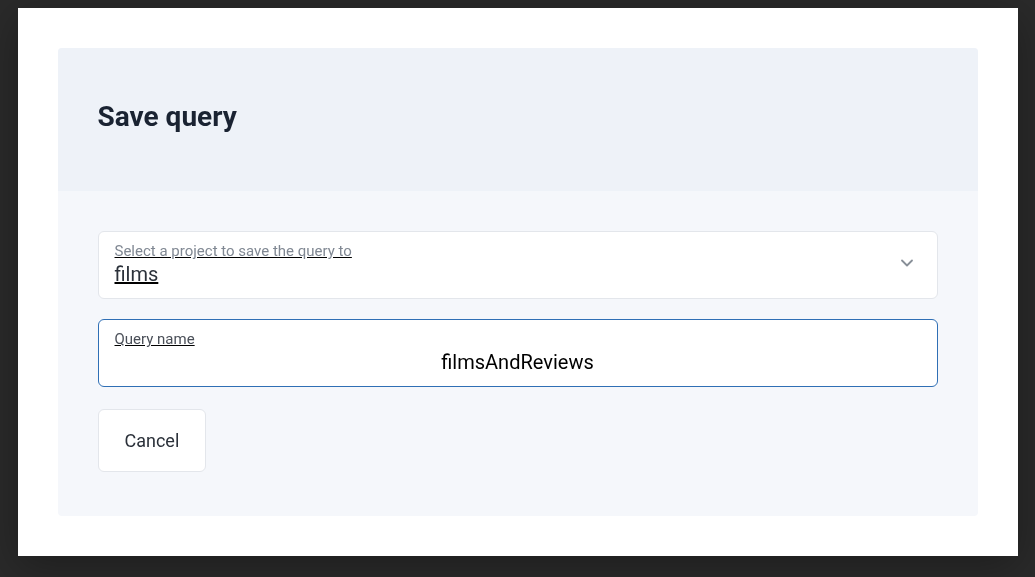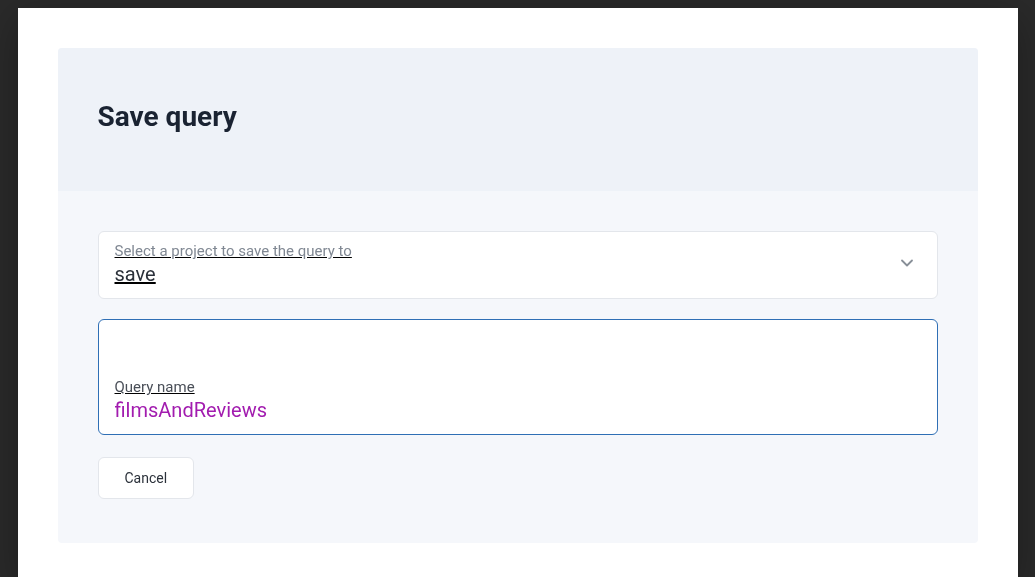--- a/index.html
+++ b/index.html
@@ -65,31 +65,31 @@
 
     .field-label {
       font-size: 15px;
       color: #808893;
       display: block;
       margin-bottom: 2px;
     }
 
     .field.focused .field-label {
       color: #4a4f58;
-      margin-top: 48px;
     }
 
     .field-value {
       font-size: 20px;
-      color: #a21caf;
+      color: #000000;
       border: none;
       outline: none;
       width: 100%;
       background: transparent;
       font-family: inherit;
+      text-align: center;
     }
 
     .select-value {
       font-size: 20px;
       color: #2b313a;
     }
 
     .chevron {
       position: absolute;
       right: 20px;
@@ -98,22 +98,22 @@
     }
 
     .button-row {
       display: flex;
       justify-content: space-between;
       align-items: center;
       margin-top: 22px;
     }
 
     .btn {
-      font-size: 14px;
-      padding: 12px 26px;
+      font-size: 18px;
+      padding: 20px 26px;
       border-radius: 6px;
       cursor: pointer;
       font-family: inherit;
     }
 
     .btn-cancel {
       background: #ffffff;
       border: 1px solid #e3e6eb;
       color: #2b313a;
     }
@@ -131,21 +131,21 @@
   <div class="inner-panel">
 
     <div class="header-region">
       <h1 class="dialog-title">Save query</h1>
     </div>
 
     <div class="body-region">
 
       <div class="field">
         <span class="field-label">Select a project to save the query to</span>
-        <div class="select-value">save</div>
+        <div class="select-value">films</div>
         <span class="chevron">
           <svg width="20" height="20" viewBox="0 0 24 24" fill="none" stroke="#888f98" stroke-width="2.2" stroke-linecap="round" stroke-linejoin="round">
             <polyline points="6 9 12 15 18 9"></polyline>
           </svg>
         </span>
       </div>
 
       <div class="field focused">
         <span class="field-label">Query name</span>
         <input class="field-value" type="text" value="filmsAndReviews" style="">

